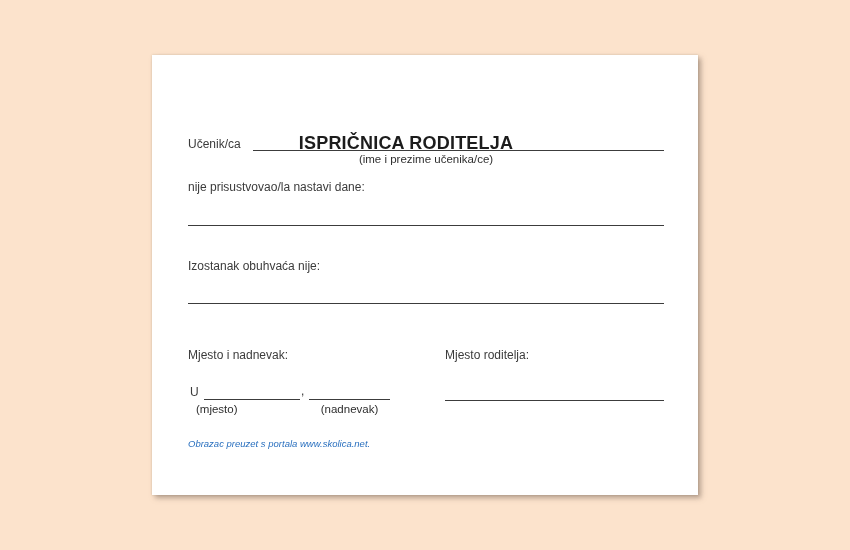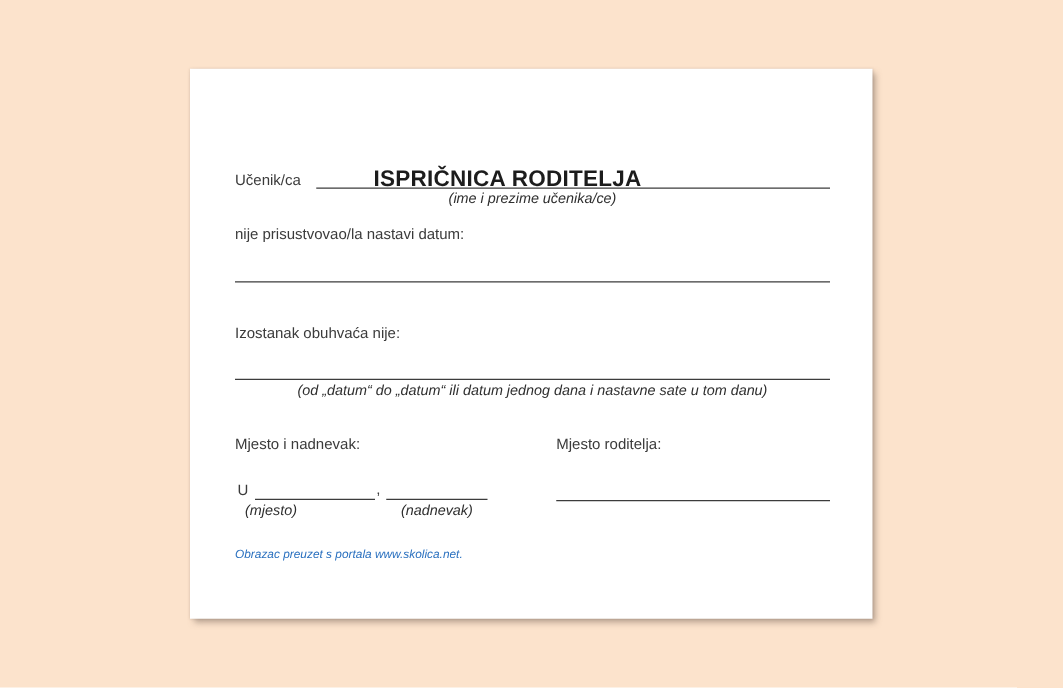--- a/index.html
+++ b/index.html
@@ -21,21 +21,21 @@
     position:absolute;left:152px;top:55px;width:546px;height:440px;
     background:var(--paper);
     box-shadow:3px 3px 5px rgba(125,105,92,.55), 0 0 2px rgba(150,130,115,.35);
   }
   .paper *{position:absolute;}
   .doc-title{
     left:0;right:38px;top:38px;text-align:center;
     font-size:18px;font-weight:bold;color:#1c1c1c;letter-spacing:.2px;margin-top:40px;
   }
   .label{font-size:12px;color:var(--ink);white-space:nowrap;}
-  .hint{font-style:italic;font-size:11.5px;color:#2e2e2e;white-space:nowrap;}
+  .hint{font-size:11.5px;color:#2e2e2e;white-space:nowrap;}
   .rule{border-top:1.5px solid var(--rule);height:0;}
 
   .row-student{left:36px;right:34px;top:80px;height:16px;display:flex;align-items:flex-end;position:absolute;}
   .row-student .label{position:static;}
   .row-student .field-line{position:static;flex:1;margin-left:12px;border-bottom:1.4px solid var(--rule);height:15px;}
   .hint-student{left:36px;right:34px;top:98px;text-align:center;}
 
   .label-reason{left:36px;top:125px;}
   .rule-reason{left:36px;right:34px;top:170px;}
 
@@ -66,26 +66,25 @@
 <div class="paper">
 
   <div class="doc-title">ISPRIČNICA RODITELJA</div>
 
   <div class="row-student">
     <span class="label">Učenik/ca</span>
     <span class="field-line"></span>
   </div>
   <div class="hint hint-student">(ime i prezime učenika/ce)</div>
 
-  <div class="label label-reason">nije prisustvovao/la nastavi datum:</div>
+  <div class="label label-reason">nije prisustvovao/la nastavi dane:</div>
   <div class="rule rule-reason"></div>
 
   <div class="label label-absence">Izostanak obuhvaća nije:</div>
   <div class="rule rule-absence"></div>
-  <div class="hint hint-absence">(od „datum“ do „datum“ ili datum jednog dana i nastavne sate u tom danu)</div>
 
   <div class="label label-place-date">Mjesto i nadnevak:</div>
   <div class="label label-signature">Mjesto roditelja:</div>
 
   <span class="u-prefix">U</span>
   <div class="line-place"></div>
   <span class="comma-sep">,</span>
   <div class="line-date"></div>
   <div class="line-signature"></div>
 

